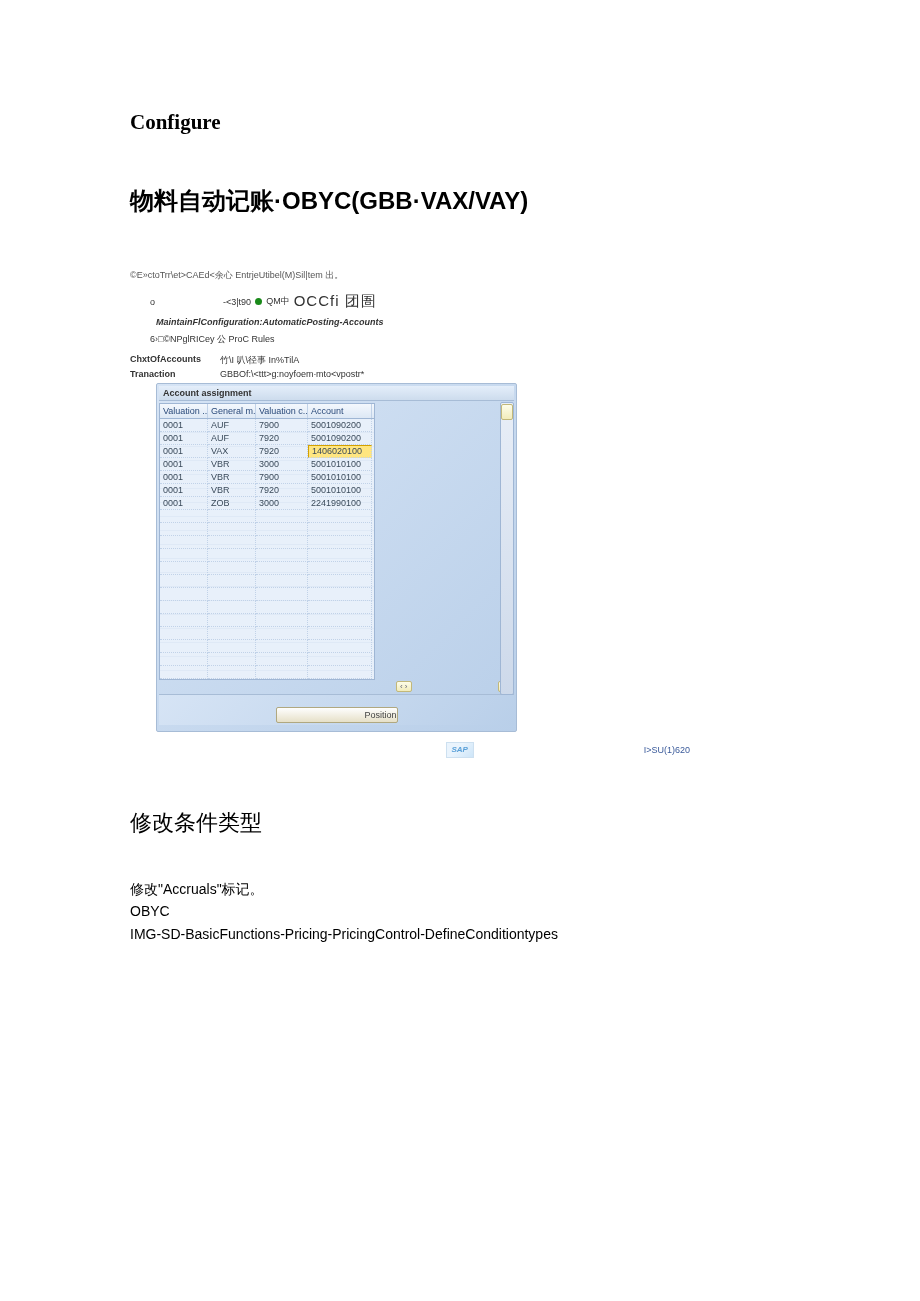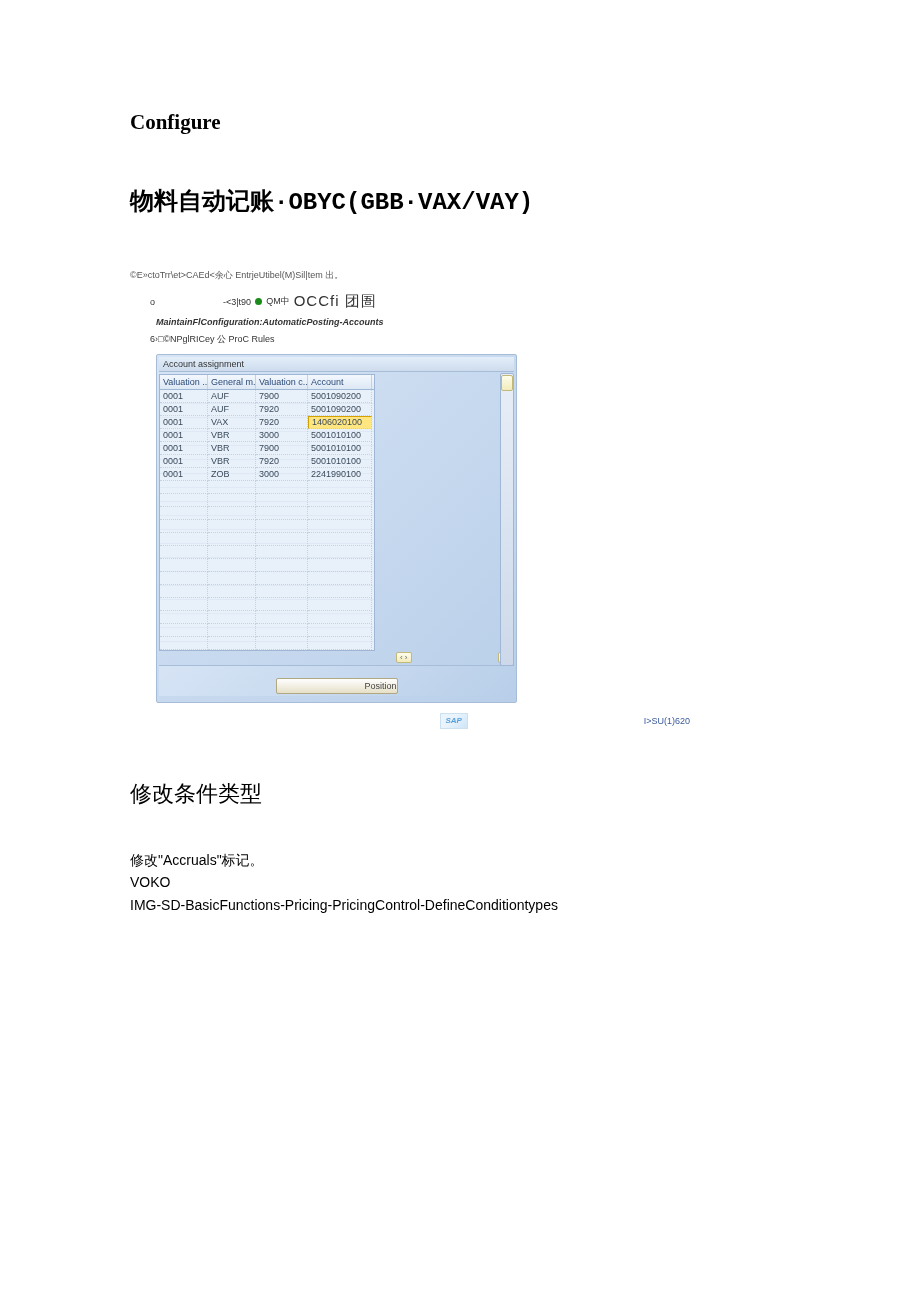--- a/index.html
+++ b/index.html
@@ -18,21 +18,21 @@
   .h1 {
     font-size: 21px;
     font-weight: bold;
     margin-bottom: 50px;
     font-family: "Times New Roman", serif;
   }
   .h2 {
     font-size: 24px;
     font-weight: bold;
     margin-bottom: 50px;
-    font-family: Liberation Mono, monospace;
+    font-family: Liberation Sans, sans-serif;
   }
   .h3 {
     font-size: 22px;
     font-family: SimSun, serif;
     margin: 50px 0 40px 0;
   }
   .body-text {
     font-size: 14px;
     font-family: SimSun, Arial, sans-serif;
     line-height: 1.6;
@@ -97,21 +97,21 @@
     width: 355px;
     border: 1px solid #a7bcd6;
     border-radius: 2px;
     background: linear-gradient(135deg, #d6e4f5 0%, #b9cfe9 100%);
     padding: 2px 2px 6px 2px;
     position: relative;
     margin-left: 26px;
   }
   .sap-panel-title {
     font-size: 9px;
-    font-weight: normal;
+    font-weight: bold;
     padding: 2px 4px;
     background: linear-gradient(#e4eefa, #cddced);
     border-bottom: 1px solid #a7bcd6;
   }
   .sap-grid {
     border: 1px solid #9fb6d4;
     background: #eef4fb;
     font-size: 9px;
     margin: 2px 0 0 0;
   }
@@ -204,21 +204,20 @@
     background: linear-gradient(#fdfdea, #f2ecbb);
     border: 1px solid #c2b87a;
     border-radius: 2px;
     padding: 0 3px;
   }
   .status-row {
     width: 560px;
     display: flex;
     justify-content: flex-end;
     align-items: center;
-    gap: 6px;
     font-size: 9px;
     color: #3a5a9a;
     margin-top: 10px;
   }
   .sap-logo {
     display: inline-block;
     width: 26px;
     height: 14px;
     font-size: 8px;
     font-weight: bold;
@@ -247,20 +246,26 @@
         <span style="width:60px;"></span>
         <span>-&lt;3|t90</span>
         <span class="green-dot"></span>
         <span>QM中</span>
         <span class="toolbar-glyphs">OCCfi 团圄</span>
       </div>
       <div class="title-line">MaintainFlConfiguration:AutomaticPosting-Accounts</div>
       <div class="sub-tool-line">6›□©NPglRICey 公 ProC Rules</div>
     </div>
 
+    <div class="info-header">
+      <div class="info-label">ChxtOfAccounts</div>
+      <div>竹\I 叭\径事 In%TilA</div>
+      <div class="info-label">Tranaction</div>
+      <div>GBBOf:\&lt;ttt&gt;g:noyfoem∙mto&lt;vpostr*</div>
+    </div>
 
     <div class="sap-panel">
       <div class="sap-panel-title">Account assignment</div>
       <div class="scroll-stub">
         <div class="thumb"></div>
       </div>
       <div class="sap-grid" style="width:214px;">
         <div class="grid-head">
           <div>Valuation ...</div>
           <div>General m...</div>
@@ -404,16 +409,16 @@
 
   <div class="status-row">
     <span class="sap-logo">SAP</span>
     <span>I&gt;SU(1)620</span>
   </div>
 
   <div class="h3">修改条件类型</div>
 
   <div class="body-text">
     <div>修改"Accruals"标记。</div>
-    <div>VOKO</div>
+    <div>OBYC</div>
     <div>IMG-SD-BasicFunctions-Pricing-PricingControl-DefineConditiontypes</div>
   </div>
 </div>
 
 </body></html>

